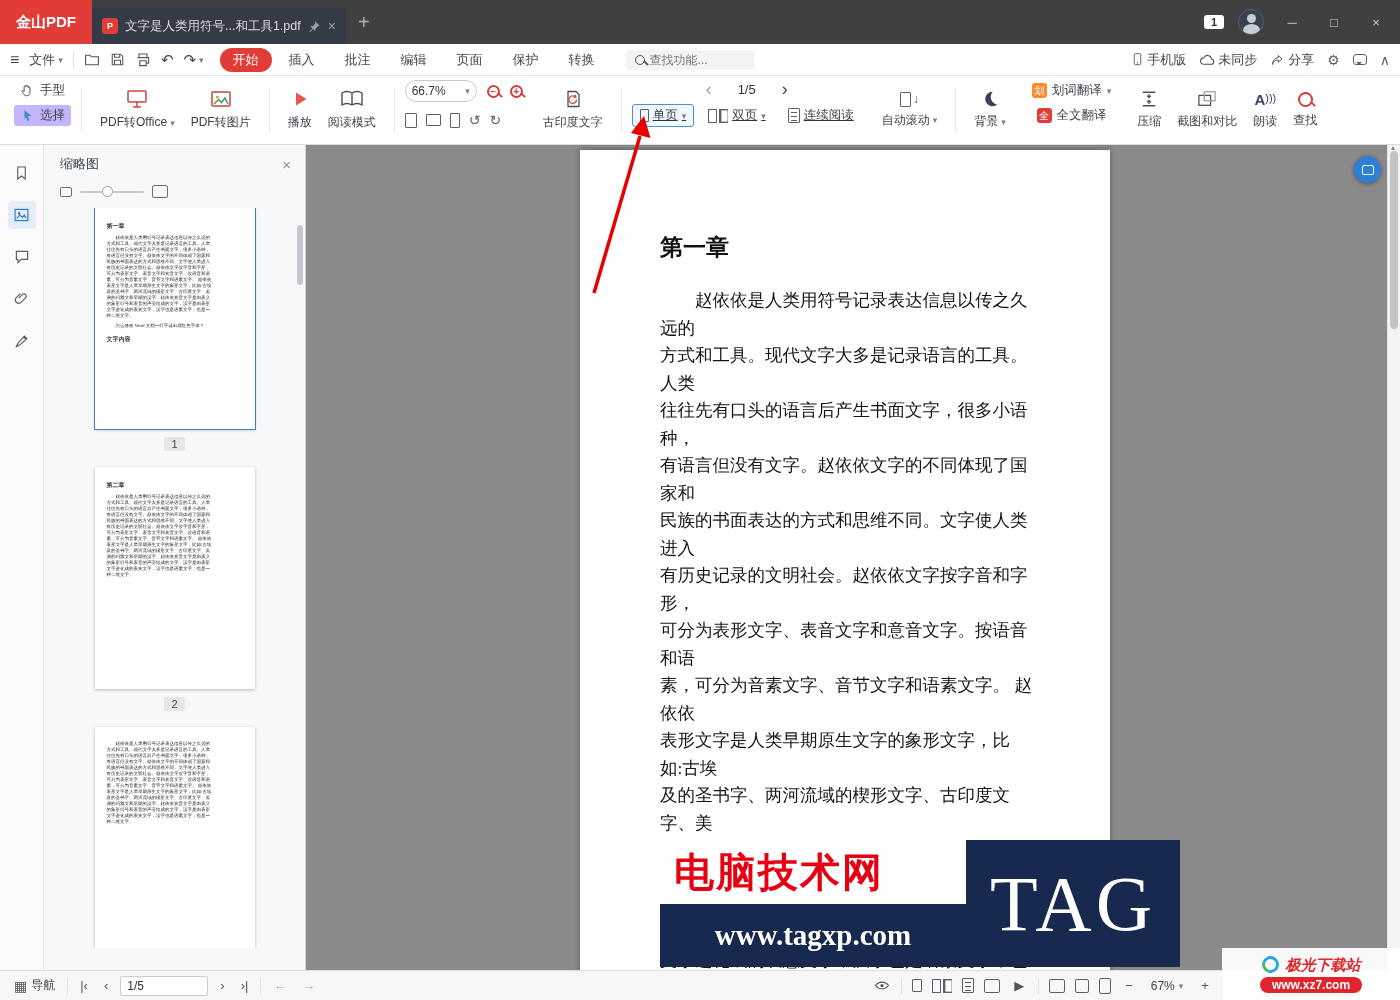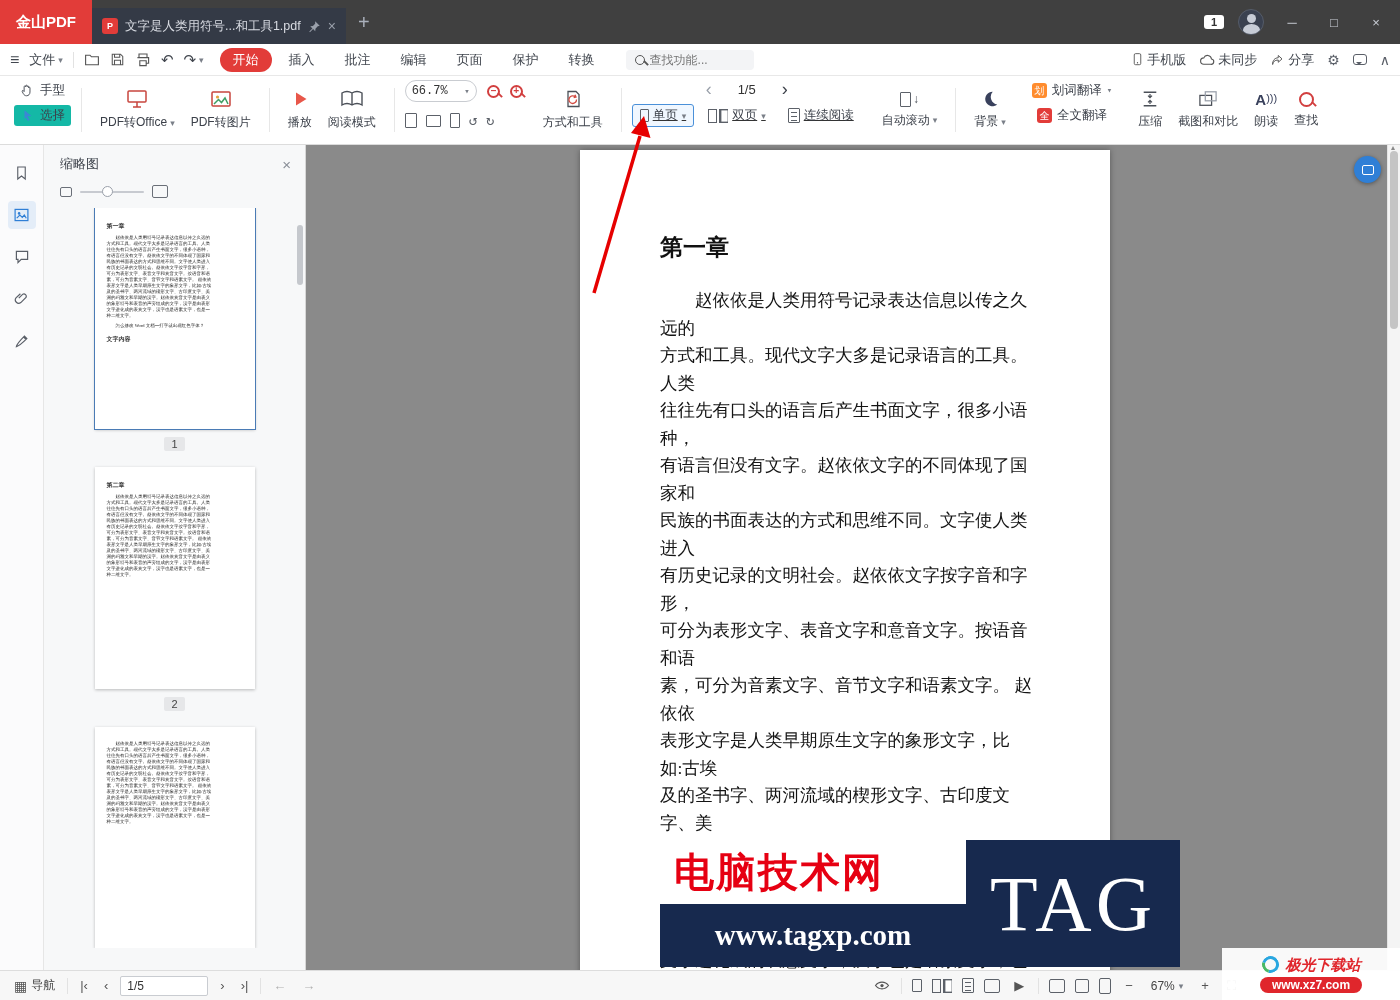--- a/index.html
+++ b/index.html
@@ -34,23 +34,23 @@
   .mb-right { margin-left:auto; display:flex; align-items:center; gap:13px; }
   .glyph { font-size:14px; color:#5a5f68; }
   .bubble { width:14px; height:11px; border:1.3px solid #5a5f68; border-radius:3px; position:relative; }
   .bubble::after { content:""; position:absolute; left:2px; bottom:-4px; border:3px solid transparent; border-top-color:#5a5f68; }
 
   
   .toolbar { position:absolute; top:76px; left:0; width:100%; height:69px; background:#fff; border-bottom:1px solid #dcdcdc; display:flex; align-items:center; padding:0 8px; }
   .tgroup { display:flex; align-items:center; height:60px; padding:0 6px; }
   .tdiv { width:1px; height:44px; background:#e7e7e7; margin:0 4px; }
   .bigbtn { display:flex; flex-direction:column; align-items:center; justify-content:center; gap:5px; padding:3px 8px; cursor:pointer; color:#3c414a; font-size:12px; border-radius:4px; }
-  .stack2 { display:flex; flex-direction:column; gap:4px;font-family:Liberation Mono, monospace; }
+  .stack2 { display:flex; flex-direction:column; gap:4px; }
   .rowbtn { display:flex; align-items:center; gap:5px; padding:2px 6px; cursor:pointer; font-size:12.5px; color:#3c414a; border-radius:3px; }
-  .rowbtn.hl { background:#14b8a6; }
+  .rowbtn.hl { background:#c4b5fd; }
   .zoom-select { display:flex; align-items:center; justify-content:space-between; border:1px solid #c9ccd1; border-radius:11px; width:72px; height:22px; padding:0 6px; cursor:pointer; font-size:12px; }
   .mag { width:13px; height:13px; border:2px solid #d23f3f; border-radius:50%; position:relative; display:inline-flex; align-items:center; justify-content:center; font-size:10px; font-weight:bold; color:#d23f3f; cursor:pointer; }
   .mag::after { content:""; position:absolute; width:6px; height:2px; background:#d23f3f; transform:rotate(45deg); right:-5px; bottom:0; }
   .mag.gray, .mag.gray::after { border-color:#555; color:#555; background-color:transparent; }
   .mag.gray::after { background:#555; }
   .small-icons { display:flex; gap:9px; align-items:center; margin-top:6px; }
   .pg { display:inline-block; width:12px; height:15px; border:1.4px solid #5c6169; border-radius:1px; position:relative; }
   .pg.lines::before { content:""; position:absolute; left:2px; right:2px; top:3px; height:1.4px; background:#5c6169; box-shadow:0 4px 0 #5c6169, 0 8px 0 #5c6169; }
   .pg2 { display:inline-block; width:9px; height:14px; border:1.4px solid #5c6169; box-shadow:12px 0 0 -1.4px #fff, 11px 0 0 #5c6169; margin-right:11px; position:relative; }
   .rot { font-size:14px; color:#5c6169; }
@@ -284,21 +284,21 @@
         <span class="rot">↺</span>
         <span class="rot">↻</span>
       </div>
     </div>
     <div class="tgroup">
       <div class="bigbtn">
         <svg class="ic" width="20" height="20" viewBox="0 0 20 20">
             <path d="M5 2.5 h8 l3 3 V17.5 H5z" stroke="#4b5058" fill="none" stroke-width="1.3"></path>
             <path d="M13.5 10.5 a3.8 3.8 0 1 1-1.2-2.6 M12 5.8 l1 2.2 -2.3.7" stroke="#d24b42" fill="none" stroke-width="1.3"></path>
           </svg>
-        <span>方式和工具</span>
+        <span>古印度文字</span>
       </div>
     </div>
     <span class="tdiv"></span>
     <div class="tgroup pagenav">
       <div class="pn-top">
         <span class="pn-arrow">‹</span>
         <span>1/5</span>
         <span class="pn-arrow on">›</span>
       </div>
       <div class="viewtoggles">

